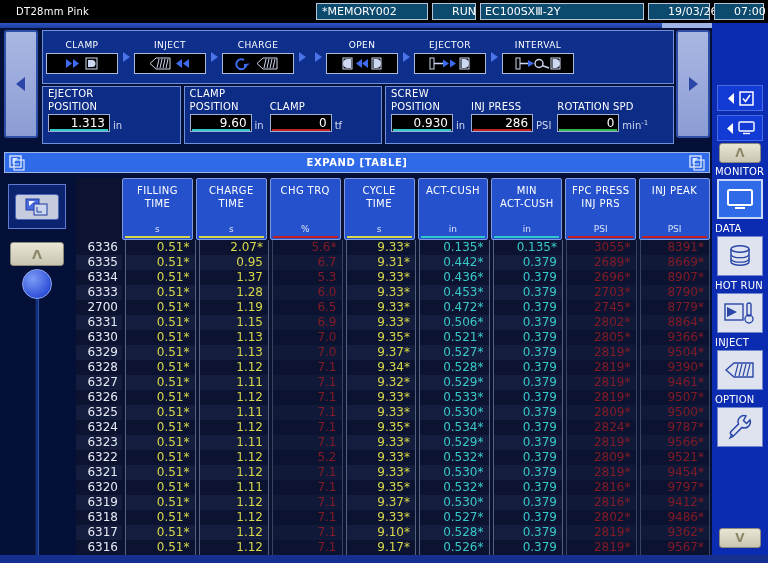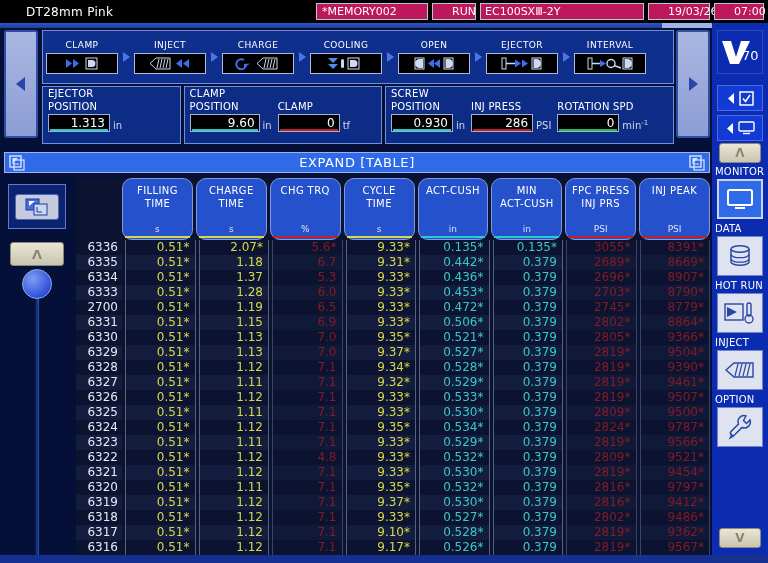--- a/index.html
+++ b/index.html
@@ -10,26 +10,26 @@
     overflow: hidden;
     color: #fff;
   }
   .screen { position: relative; width: 768px; height: 563px; background: #041038; }
 
   
   .titlebar {
     position: absolute; top: 0; left: 0; width: 768px; height: 23px;
     background: #000; display: flex; align-items: center;
   }
-  .title-name { font-size: 12px; padding-left: 26px; letter-spacing: .3px; flex: 0 0 auto; }
+  .title-name { font-size: 10px; padding-left: 16px; letter-spacing: .3px; flex: 0 0 auto; }
   .title-spacer { flex: 1 1 auto; }
   .tbox {
     border: 1px solid #b9c4d8; height: 17px; line-height: 15px;
     font-size: 11px; text-align: center; margin-right: 4px;
-    background: #be185d; color: #fff; padding: 0 19px; white-space: nowrap;
+    background: #0c4a6e; color: #fff; padding: 0 19px; white-space: nowrap;
   }
   .tbox.memory { width: 112px; text-align: left; padding-left: 5px; }
   .tbox.run { width: 44px; }
   .tbox.model { width: 164px; text-align: left; padding-left: 4px; }
   .tbox.date { width: 62px; }
   .tbox.time { width: 50px; }
 
   
   .under-strip {
     position: absolute; top: 23px; left: 0; width: 768px; height: 5px;
@@ -95,21 +95,21 @@
   .grp.ejector { width: 148px; }
   .grp.clamp { width: 212px; }
   .grp.screw { width: 309px; }
 
   
   .expand-bar {
     position: absolute; top: 152px; left: 4px; width: 706px; height: 21px;
     background: #2f6ae8; border: 1px solid #9fb4e6;
     display: flex; align-items: center; justify-content: center;
   }
-  .expand-bar .lbl { font-size: 13px; letter-spacing: .6px; color: #fff; }
+  .expand-bar .lbl { font-size: 10px; letter-spacing: .6px; color: #fff; font-weight: bold; }
   .exp-ico { position: absolute; top: 2px; width: 16px; height: 16px; }
   .exp-ico.l { left: 4px; }
   .exp-ico.r { right: 4px; }
 
   
   .left-rail { position: absolute; top: 176px; left: 0; width: 72px; height: 387px; background: #041038; }
   .rail-btn-box {
     position: absolute; top: 8px; left: 8px; width: 58px; height: 45px;
     border: 1px solid #5f7bd0; background: #0c2470;
     display: flex; align-items: center; justify-content: center;
@@ -135,21 +135,21 @@
     border: 1px solid #8fa8f2;
   }
 
   
   .table-wrap {
     position: absolute; top: 178px; left: 76px; width: 634px; height: 385px;
     background: #0b1330; overflow: hidden;
   }
   .thead { display: flex; height: 62px; gap: 3px; padding-left: 46px; }
   .th {
-    background: #2552cc; border: 1px solid #7f9ae0; border-radius: 10px;
+    background: #2552cc; border: 1px solid #7f9ae0; border-radius: 2px;
     flex: 1 1 0; display: flex; flex-direction: column; align-items: center;
     justify-content: flex-start; padding-top: 5px; position: relative;
   }
   .th .l1, .th .l2 { font-size: 10px; color: #fff; letter-spacing: .4px; line-height: 13px; white-space: nowrap; }
   .th .unit { font-size: 9px; color: #dbe3f7; position: absolute; bottom: 5px; }
   .th .uline { position: absolute; left: 2px; right: 2px; bottom: 1px; height: 2px; }
 
   .tbody { position: relative; }
   .trow { display: flex; height: 15px; line-height: 15px; gap: 3px; }
   .trow.alt .td, .trow.alt .tdnum { background: #141d3d; }
@@ -290,32 +290,20 @@
             </g>
         </svg>
       </div>
     </div>
     <div class="step-sep">
       <svg width="10" height="12" viewBox="0 0 10 12">
           <polygon points="2,1 9,6 2,11" fill="#4c74e8"></polygon>
         </svg>
     </div>
 
-    <div class="step">
-      <div class="step-label">COOLING</div>
-      <div class="step-icon">
-        <svg width="44" height="15" viewBox="0 0 44 15">
-          <polygon points="4,2 14,2 9,7" fill="#4c8bf0"></polygon>
-            <polygon points="4,8 14,8 9,13" fill="#4c8bf0"></polygon>
-          <rect x="17" y="3" width="3" height="9" rx="1.5" fill="#cdd8f2"></rect>
-          <rect x="24" y="2" width="11" height="11" fill="none" stroke="#cdd8f2"></rect>
-          <path d="M26 4 h4 a3.5 3.5 0 0 1 0 7 h-4 z" fill="#cdd8f2"></path>
-        </svg>
-      </div>
-    </div>
     <div class="step-sep">
       <svg width="10" height="12" viewBox="0 0 10 12">
           <polygon points="2,1 9,6 2,11" fill="#4c74e8"></polygon>
         </svg>
     </div>
 
     <div class="step">
       <div class="step-label">OPEN</div>
       <div class="step-icon">
         <svg width="48" height="15" viewBox="0 0 48 15">
@@ -387,21 +375,21 @@
         </div>
       </div>
     </div>
 
     <div class="grp clamp">
       <div class="grp-title">CLAMP</div>
       <div class="grp-body">
         <div class="fld">
           <div class="fld-label">POSITION</div>
           <div class="fld-row">
-            <div class="fld-val" style="width:70px">
+            <div class="fld-val" style="width:62px">
               <span>9.60</span>
               <span class="bar" style="background:#2ec9c9"></span>
             </div>
             <div class="fld-unit">in</div>
           </div>
         </div>
         <div class="fld">
           <div class="fld-label">CLAMP</div>
           <div class="fld-row">
             <div class="fld-val" style="width:62px">
@@ -546,21 +534,21 @@
           <div class="td c-red c-dim">5.6*</div>
           <div class="td c-yellow">9.33*</div>
           <div class="td c-cyan">0.135*</div>
           <div class="td c-cyan">0.135*</div>
           <div class="td c-red c-dim">3055*</div>
           <div class="td c-red c-dim">8391*</div>
         </div>
         <div class="trow alt">
           <div class="tdnum">6335</div>
           <div class="td c-yellow">0.51*</div>
-          <div class="td c-yellow">1.18</div>
+          <div class="td c-yellow">0.95</div>
           <div class="td c-red c-dim">6.7</div>
           <div class="td c-yellow">9.31*</div>
           <div class="td c-cyan">0.442*</div>
           <div class="td c-cyan">0.379</div>
           <div class="td c-red c-dim">2689*</div>
           <div class="td c-red c-dim">8669*</div>
         </div>
         <div class="trow">
           <div class="tdnum">6334</div>
           <div class="td c-yellow">0.51*</div>
@@ -690,21 +678,21 @@
           <div class="td c-yellow">9.33*</div>
           <div class="td c-cyan">0.529*</div>
           <div class="td c-cyan">0.379</div>
           <div class="td c-red c-dim">2819*</div>
           <div class="td c-red c-dim">9566*</div>
         </div>
         <div class="trow">
           <div class="tdnum">6322</div>
           <div class="td c-yellow">0.51*</div>
           <div class="td c-yellow">1.12</div>
-          <div class="td c-red c-dim">4.8</div>
+          <div class="td c-red c-dim">5.2</div>
           <div class="td c-yellow">9.33*</div>
           <div class="td c-cyan">0.532*</div>
           <div class="td c-cyan">0.379</div>
           <div class="td c-red c-dim">2809*</div>
           <div class="td c-red c-dim">9521*</div>
         </div>
         <div class="trow alt">
           <div class="tdnum">6321</div>
           <div class="td c-yellow">0.51*</div>
           <div class="td c-yellow">1.12</div>
@@ -778,26 +766,20 @@
           <div class="td c-yellow">9.33*</div>
           <div class="td c-cyan">0.531*</div>
           <div class="td c-cyan">0.379</div>
           <div class="td c-red c-dim">2816*</div>
           <div class="td c-red c-dim">9666*</div>
         </div>
       </div>
   </div>
 
   <div class="rightbar">
-    <div class="logo-btn">
-      <svg width="40" height="30" viewBox="0 0 40 30">
-        <polygon points="2,4 11,4 16,20 21,4 30,4 19,27 10,27" fill="#fff"></polygon>
-        <text x="22" y="23" font-family="DejaVu Sans" font-size="13" fill="#fff">70</text>
-      </svg>
-    </div>
     <div class="nav-btn n1">
       <svg width="9" height="13" viewBox="0 0 9 13">
           <polygon points="7,1 7,12 1,6.5" fill="#fff"></polygon>
         </svg>
       <svg width="15" height="15" viewBox="0 0 15 15">
         <rect x="1" y="1" width="13" height="13" fill="none" stroke="#fff" stroke-width="1.5"></rect>
         <path d="M4 7.5 l2.5 3 L11 4" fill="none" stroke="#fff" stroke-width="1.5"></path>
       </svg>
     </div>
     <div class="nav-btn n2">

